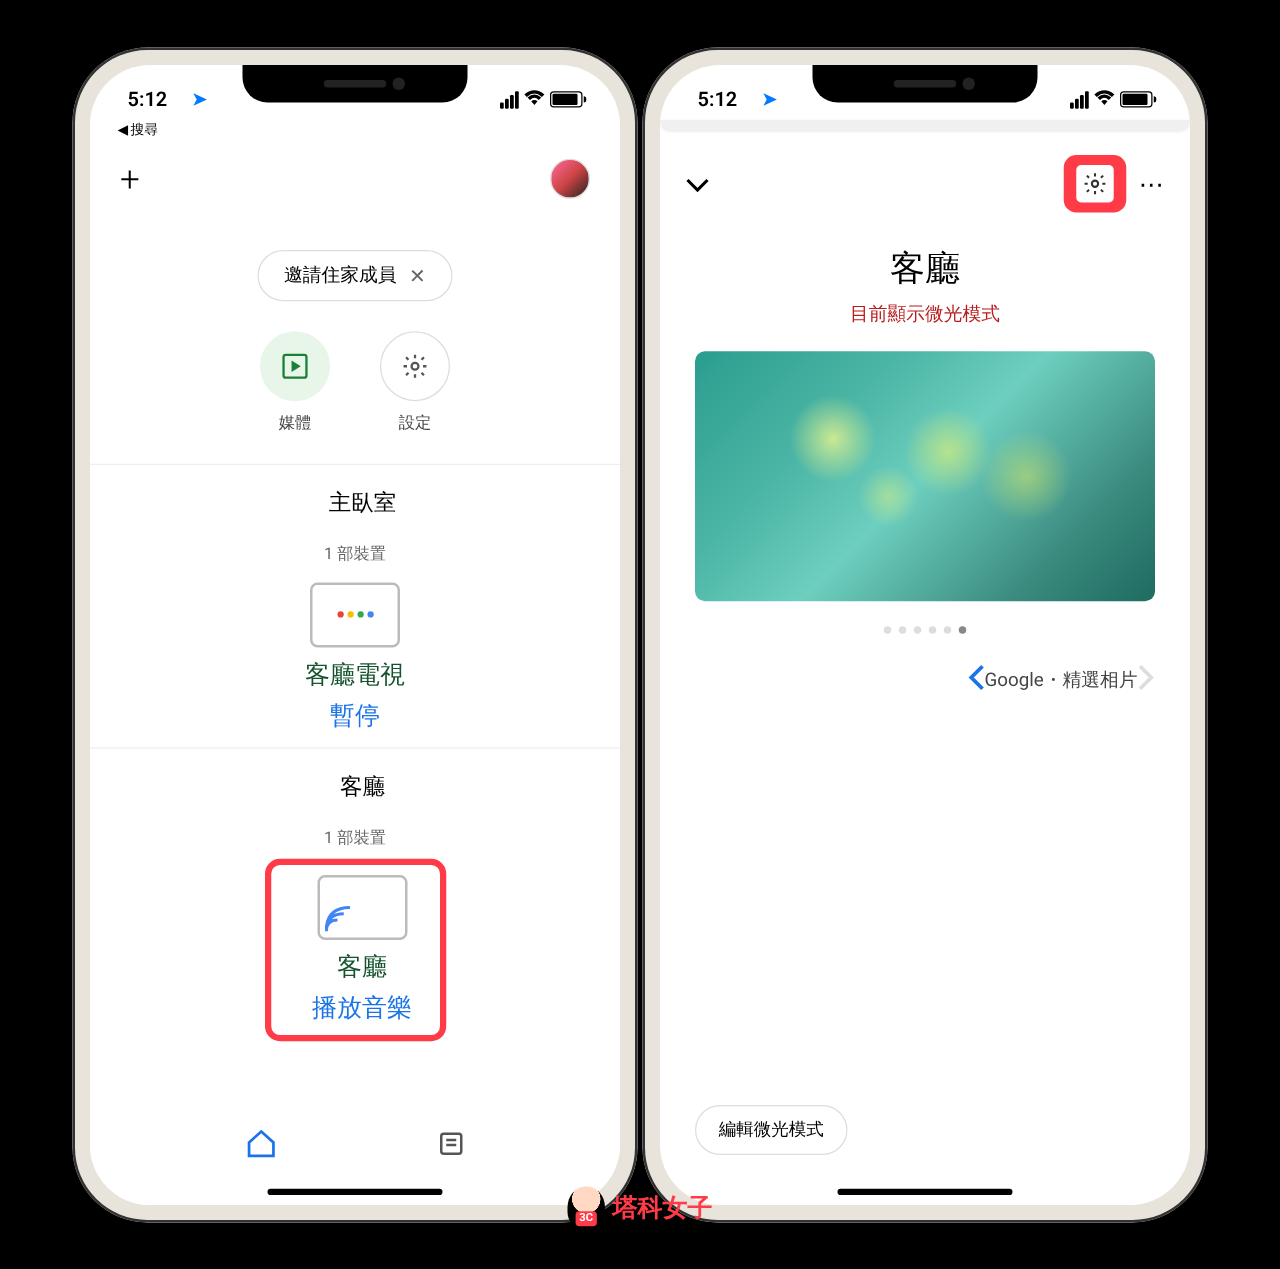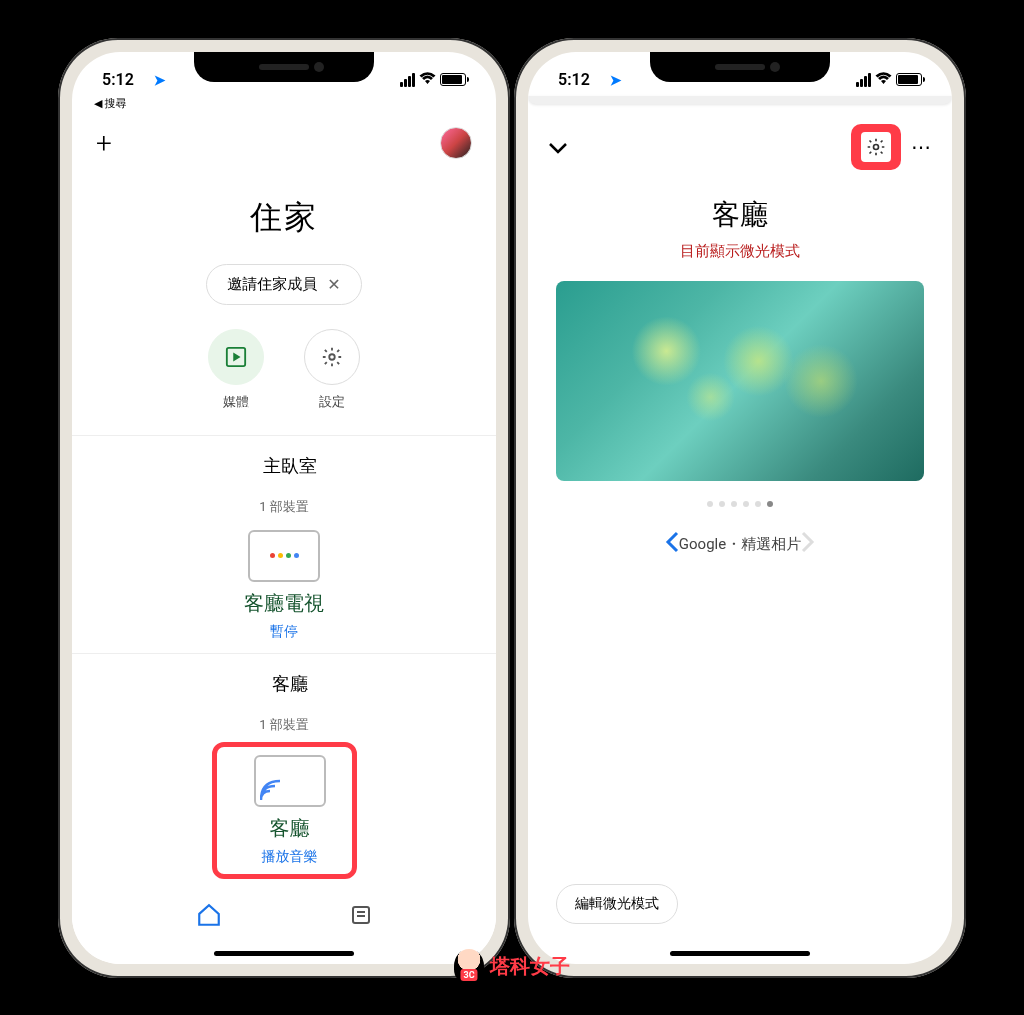--- a/index.html
+++ b/index.html
@@ -160,21 +160,21 @@
       align-items: center;
       justify-content: center;
       position: relative;
     }
     .cast-waves {
       position: absolute;
       bottom: 4px;
       left: 4px;
     }
     .device-label { font-size: 20px; color: #14532d; }
-    .device-action { font-size: 14px; color: #1a73e8; margin-top: 6px; font-weight: 500; }
+    .device-action { font-size: 20px; color: #1a73e8; margin-top: 6px; font-weight: 500; }
     .highlight-box {
       border: 5px solid #ff3b47;
       border-radius: 12px;
       padding: 8px;
       margin: 8px auto 0;
       width: 145px;
     }
     .bottom-nav {
       position: absolute;
       bottom: 0;
@@ -260,21 +260,21 @@
       display: flex;
       justify-content: center;
       gap: 6px;
       margin-top: 4px;
     }
     .dot { width: 6px; height: 6px; border-radius: 50%; background: #ddd; }
     .dot.active { background: #888; }
     .carousel-row {
       display: flex;
       align-items: center;
-      justify-content: center;
+      justify-content: flex-end;
       padding: 24px 28px;
     }
     .chev-left { color: #1a73e8; font-size: 22px; font-weight: bold; }
     .chev-right { color: #ddd; font-size: 22px; }
     .carousel-label { font-size: 15px; color: #444; }
     .edit-chip {
       position: absolute;
       bottom: 40px;
       left: 28px;
       padding: 10px 18px;
@@ -362,21 +362,20 @@
     <div class="back-search">
       <span>◀</span>
       <span>搜尋</span>
     </div>
 
     <div class="app-header">
       <span class="plus-icon">+</span>
       <div class="avatar"></div>
     </div>
 
-    <h1 class="home-title">住家</h1>
 
     <div class="invite-chip">
       <span>邀請住家成員</span>
       <span class="close-x">✕</span>
     </div>
 
     <div class="action-row">
       <div class="action-btn">
         <div class="action-circle media">
           <svg width="22" height="22" viewBox="0 0 24 24">

